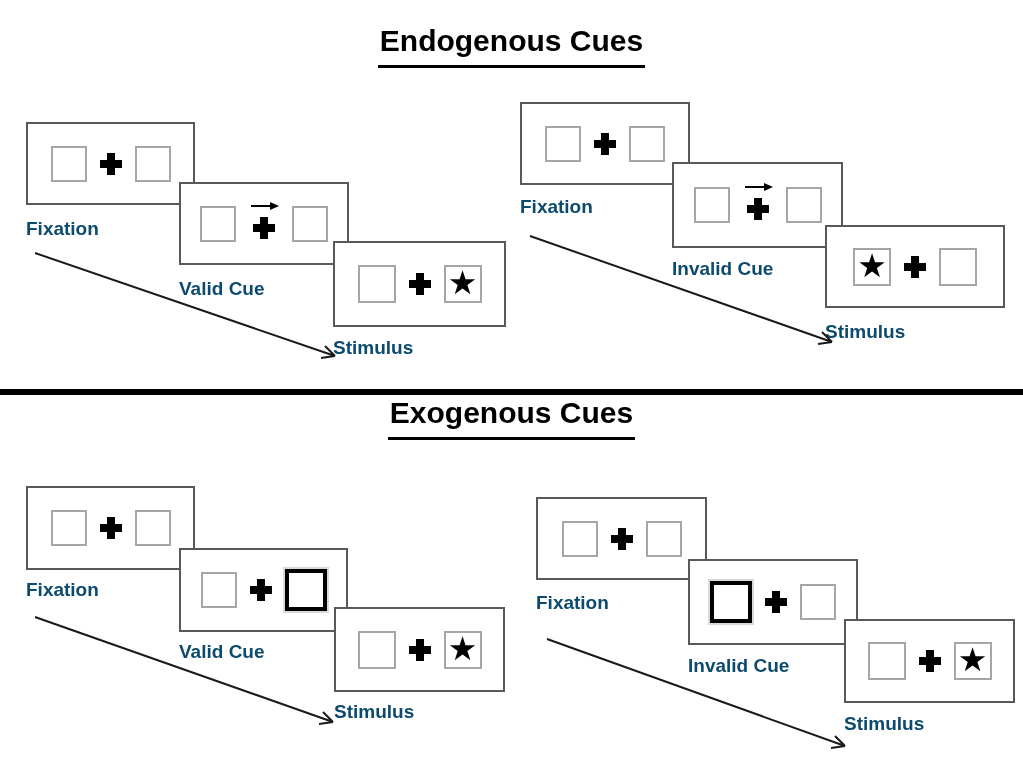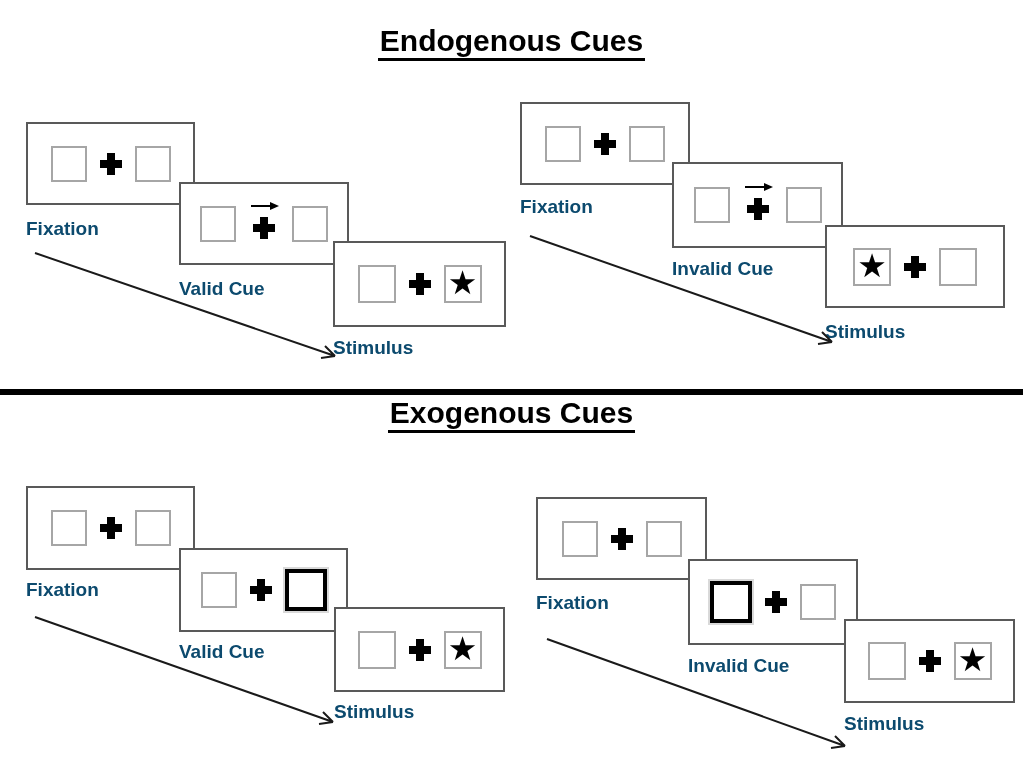--- a/index.html
+++ b/index.html
@@ -4,21 +4,21 @@
 <style>
   html,body{margin:0;padding:0;background:#fff;}
   .canvas{
     position:relative;width:1023px;height:767px;background:#ffffff;
     font-family:"Liberation Sans","DejaVu Sans",sans-serif;overflow:hidden;
   }
   .title{
     position:absolute;left:0;width:1023px;text-align:center;
     font-size:30px;font-weight:bold;color:#000;
   }
-  .title span{border-bottom:3px solid #000;padding:0 2px 1px 2px;}
+  .title span{border-bottom:3px solid #000;padding:0 2px 8px 2px;}
   .divider{position:absolute;left:0;top:389px;width:1023px;height:6px;background:#000;}
   .panel{
     position:absolute;background:#fff;border:2px solid #595959;box-sizing:border-box;
     display:flex;align-items:center;justify-content:center;gap:13px;
   }
   .sq{
     width:36px;height:36px;border:2px solid #a6a6a6;background:#fff;box-sizing:border-box;
     display:flex;align-items:center;justify-content:center;flex:0 0 auto;
   }
   .sq.big{width:38px;height:38px;}

